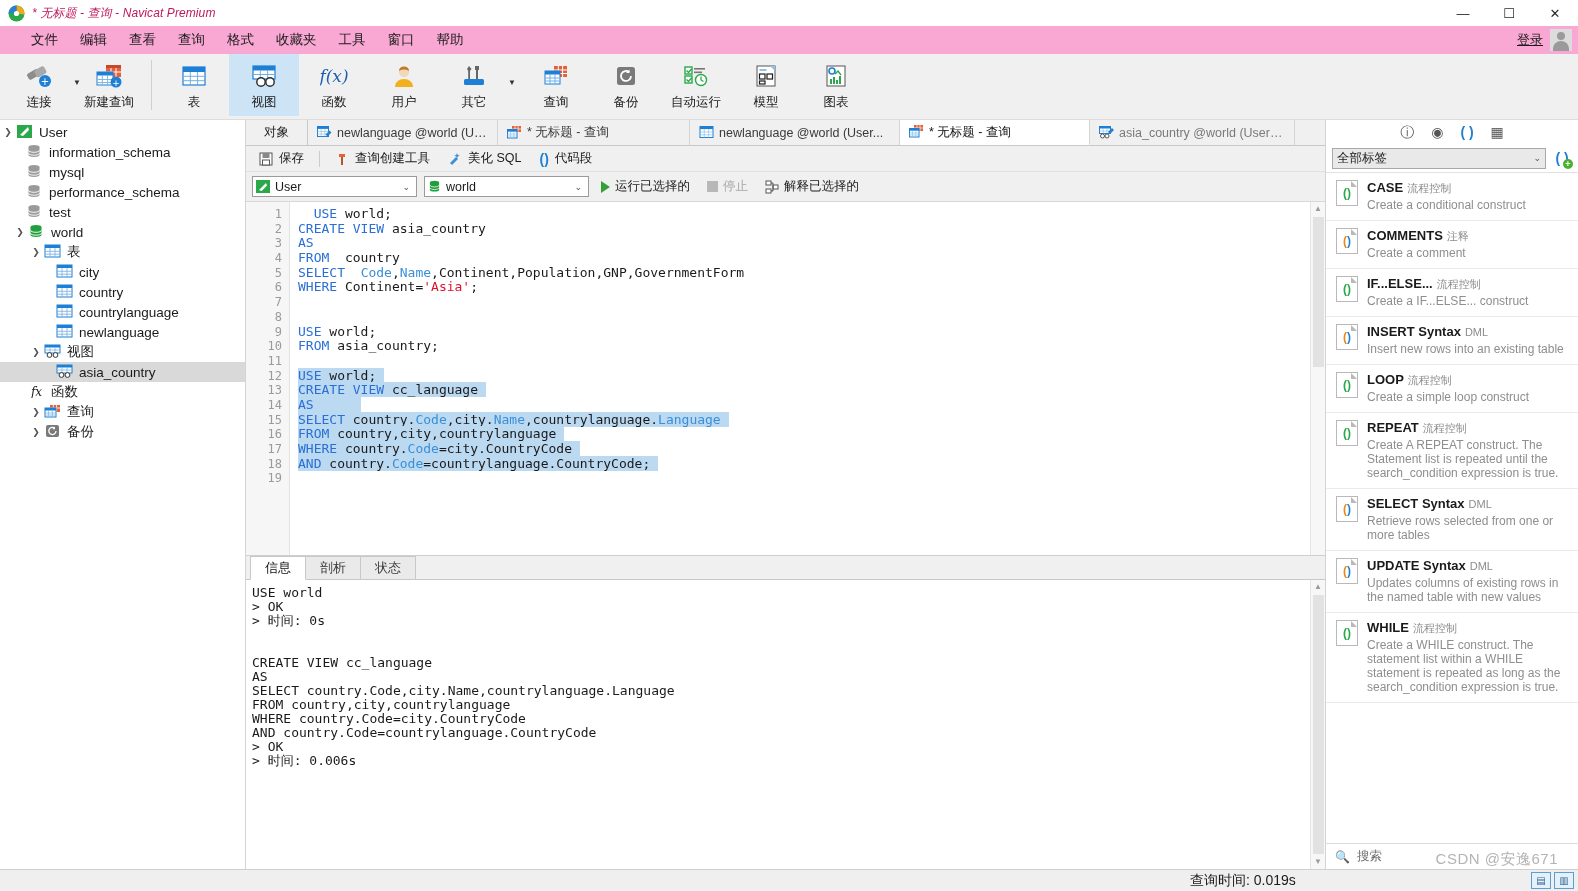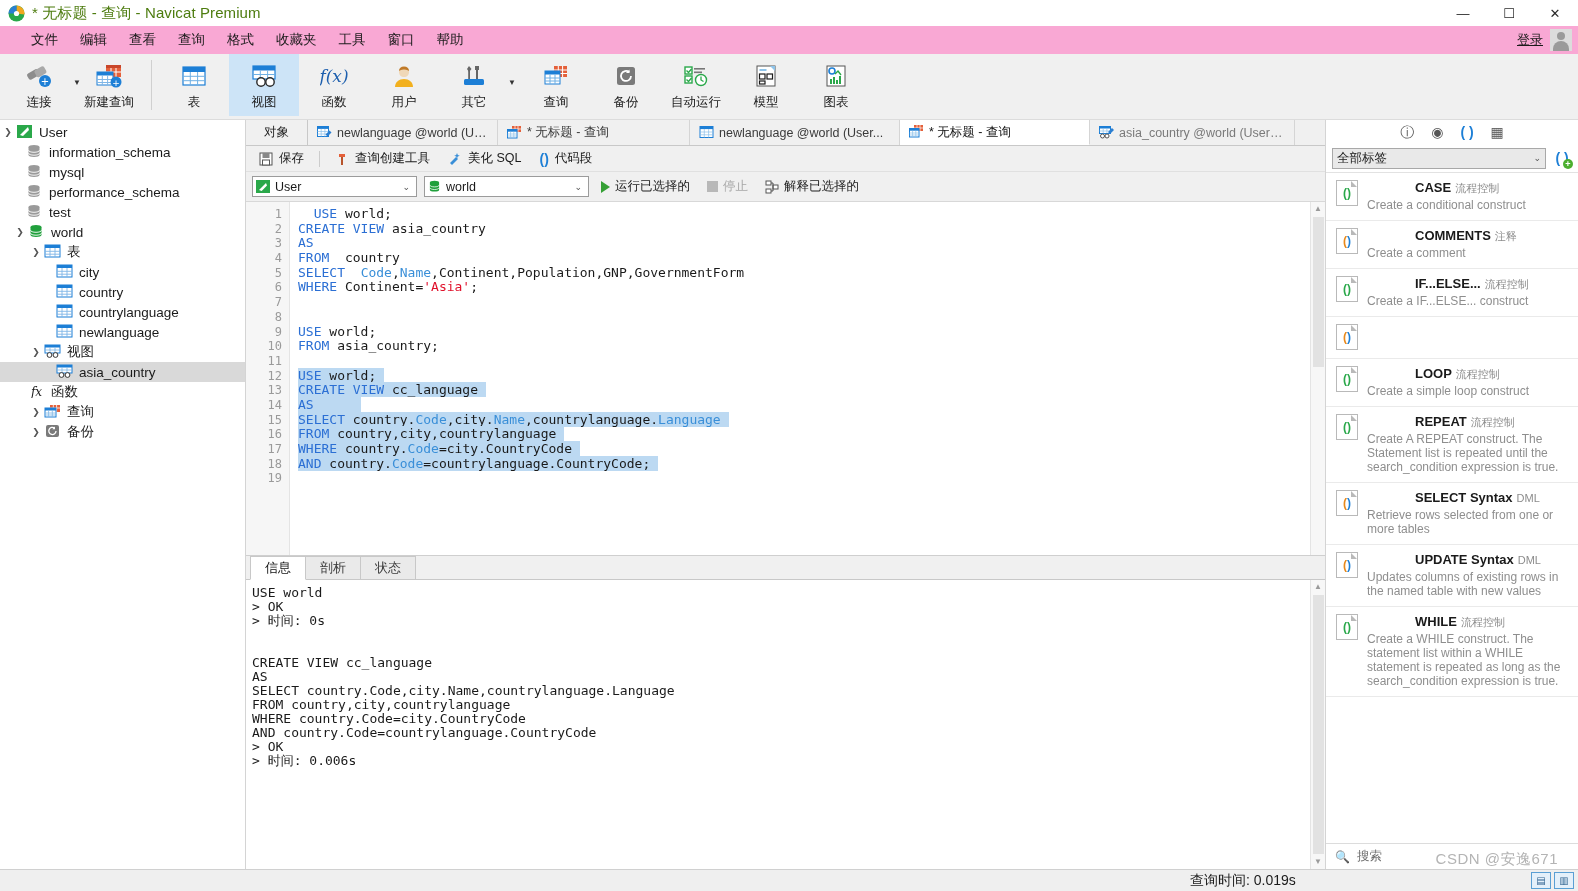--- a/index.html
+++ b/index.html
@@ -12,21 +12,21 @@
     overflow: hidden;
   }
   .app { width: 1578px; height: 891px; display: flex; flex-direction: column; position: relative; }
 
   
   .titlebar {
     height: 26px; background: #ffffff; display: flex; align-items: center;
     padding-left: 8px; flex: 0 0 26px; position: relative;
   }
   .nav-logo { width: 17px; height: 17px; margin-right: 7px; position: relative; }
-  .title-text { font-size: 15px; color: #4d7c0f; letter-spacing: .1px; }
+  .title-text { font-size: 12px; color: #be185d; letter-spacing: .1px; font-style: italic; }
   .winbtns { position: absolute; right: 0; top: 0; height: 26px; display: flex; }
   .winbtn { width: 46px; height: 26px; display: flex; align-items: center; justify-content: center;
             font-size: 13px; color: #2b2b2b; }
 
   
   .menubar {
     height: 28px; background: #f9a8d4; display: flex; align-items: center;
     padding-left: 20px; flex: 0 0 28px; position: relative;
   }
   .menuitem { padding: 3px 11px; font-size: 13.5px; color: #1b1b1b; }
@@ -143,21 +143,21 @@
                   border-radius: 50%; background: #4caf2f; color: #fff; font-size: 9px; font-weight: bold;
                   display: flex; align-items: center; justify-content: center; line-height: 1; }
   .rp-list { flex: 1; overflow: hidden; border-top: 1px solid #e2e2e2; }
   .snip { display: flex; gap: 9px; padding: 7px 8px 8px 10px; border-bottom: 1px solid #eaeaea; align-items: flex-start; }
   .snip-ico { width: 22px; height: 26px; flex: 0 0 22px; border: 1px solid #b9b9b9; background: #fff;
               position: relative; display: flex; align-items: center; justify-content: center;
               font-size: 12px; font-weight: bold; }
   .snip-ico::after { content: ""; position: absolute; right: 0; top: 0; border-width: 0 6px 6px 0;
                      border-style: solid; border-color: #fff #fff #b9b9b9 #b9b9b9; }
   .snip-body { flex: 1; min-width: 0; }
-  .snip-title { font-size: 13px; font-weight: bold; color: #1a1a1a; line-height: 15px; margin-left: 48px; }
+  .snip-title { font-size: 13px; font-weight: bold; color: #1a1a1a; line-height: 15px; }
   .snip-cat { font-size: 11px; font-weight: normal; color: #8c8c8c; margin-left: 4px; }
   .snip-desc { font-size: 12px; color: #8e8e8e; line-height: 14px; margin-top: 2px; }
   .rp-search { height: 26px; flex: 0 0 26px; border-top: 1px solid #dcdcdc; display: flex;
                align-items: center; gap: 7px; padding-left: 9px; }
   .rp-search .sico { font-size: 12px; color: #666; }
   .rp-search .sph { font-size: 12.5px; color: #6d6d6d; }
 
   
   .statusbar { height: 22px; flex: 0 0 22px; background: #efefef; border-top: 1px solid #d0d0d0;
                display: flex; align-items: center; position: relative; }
@@ -896,20 +896,24 @@
             <div class="snip-body">
               <div class="snip-title">IF...ELSE...<span class="snip-cat">流程控制</span></div>
               <div class="snip-desc">Create a IF...ELSE... construct</div>
             </div>
           </div>
           <div class="snip">
             <span class="snip-ico">
               <span style="color: rgb(232, 137, 28);">(</span>
               <span style="color: rgb(29, 127, 214);">)</span>
             </span>
+            <div class="snip-body">
+              <div class="snip-title">INSERT Syntax<span class="snip-cat">DML</span></div>
+              <div class="snip-desc">Insert new rows into an existing table</div>
+            </div>
           </div>
           <div class="snip">
             <span class="snip-ico">
               <span style="color: rgb(42, 168, 74);">(</span>
               <span style="color: rgb(42, 168, 74);">)</span>
             </span>
             <div class="snip-body">
               <div class="snip-title">LOOP<span class="snip-cat">流程控制</span></div>
               <div class="snip-desc">Create a simple loop construct</div>
             </div>

